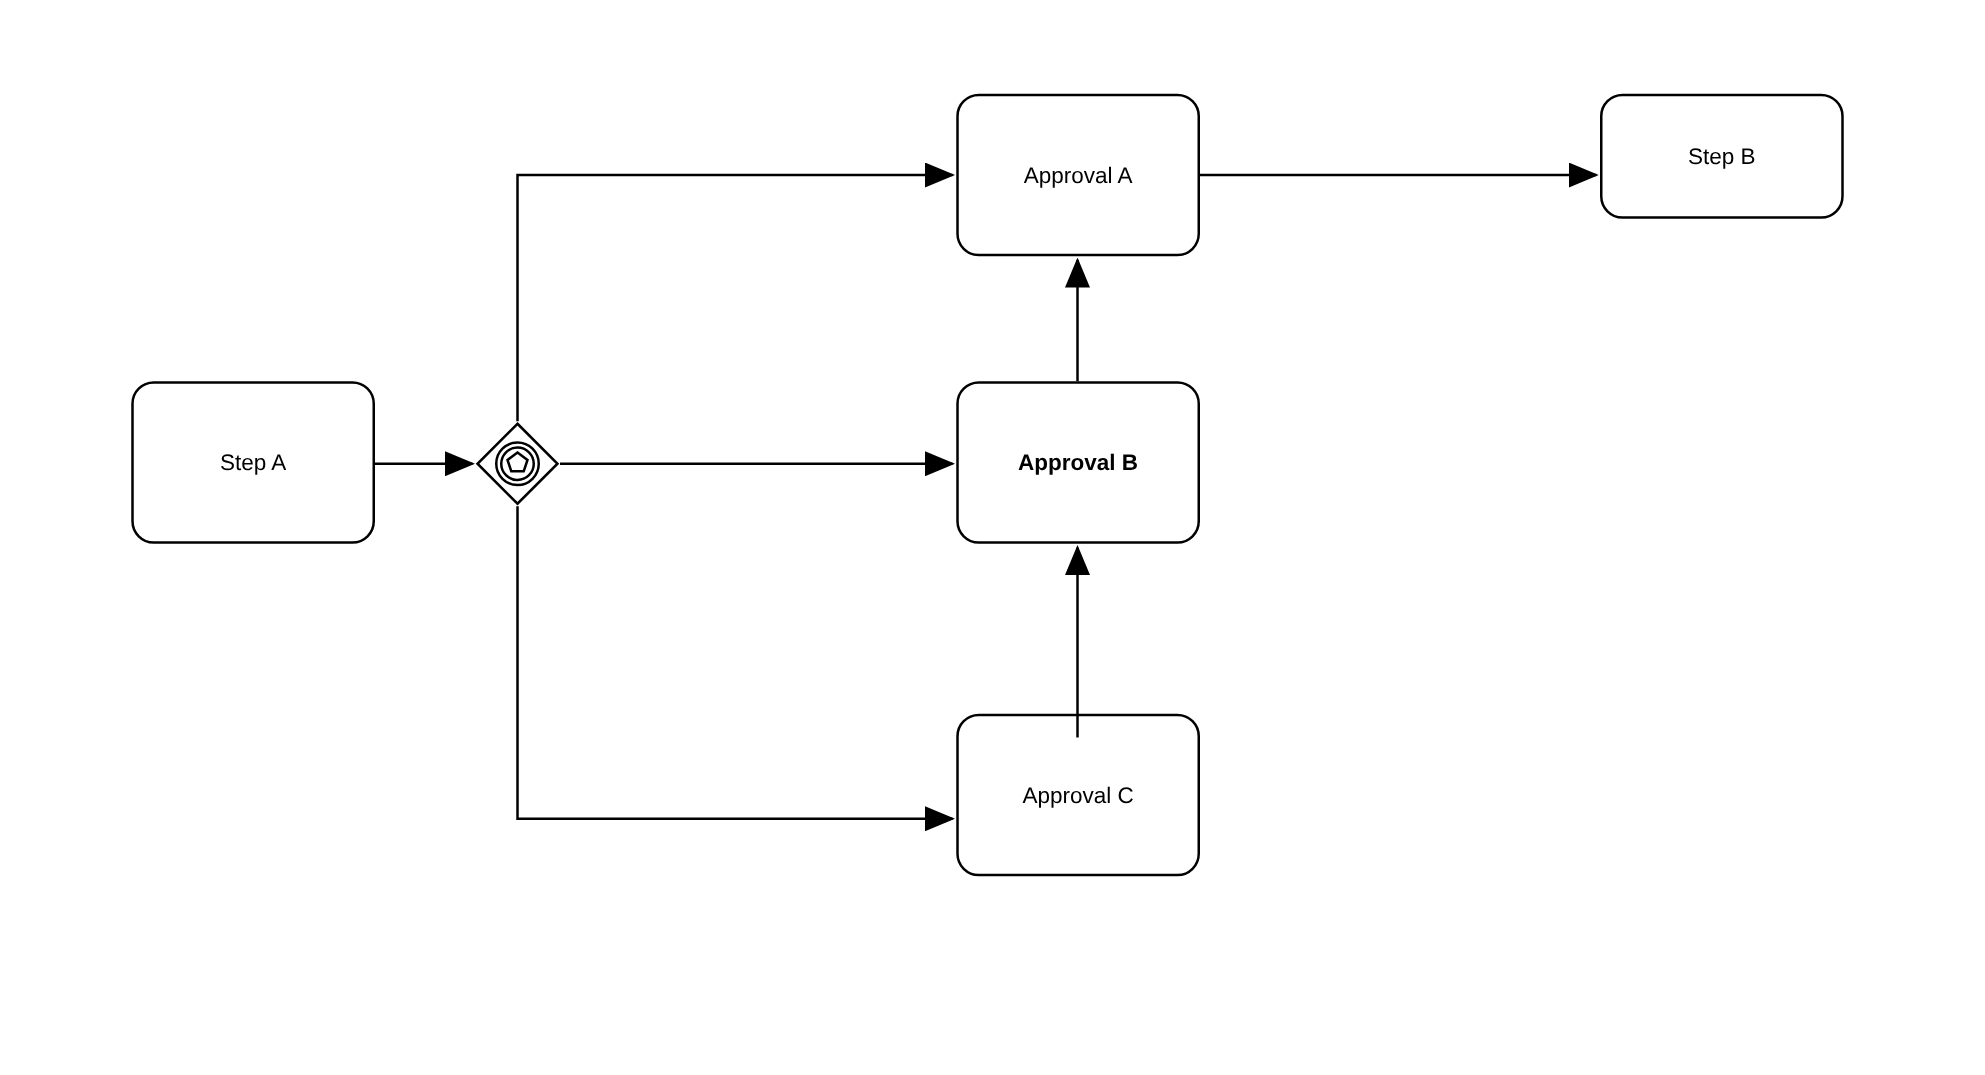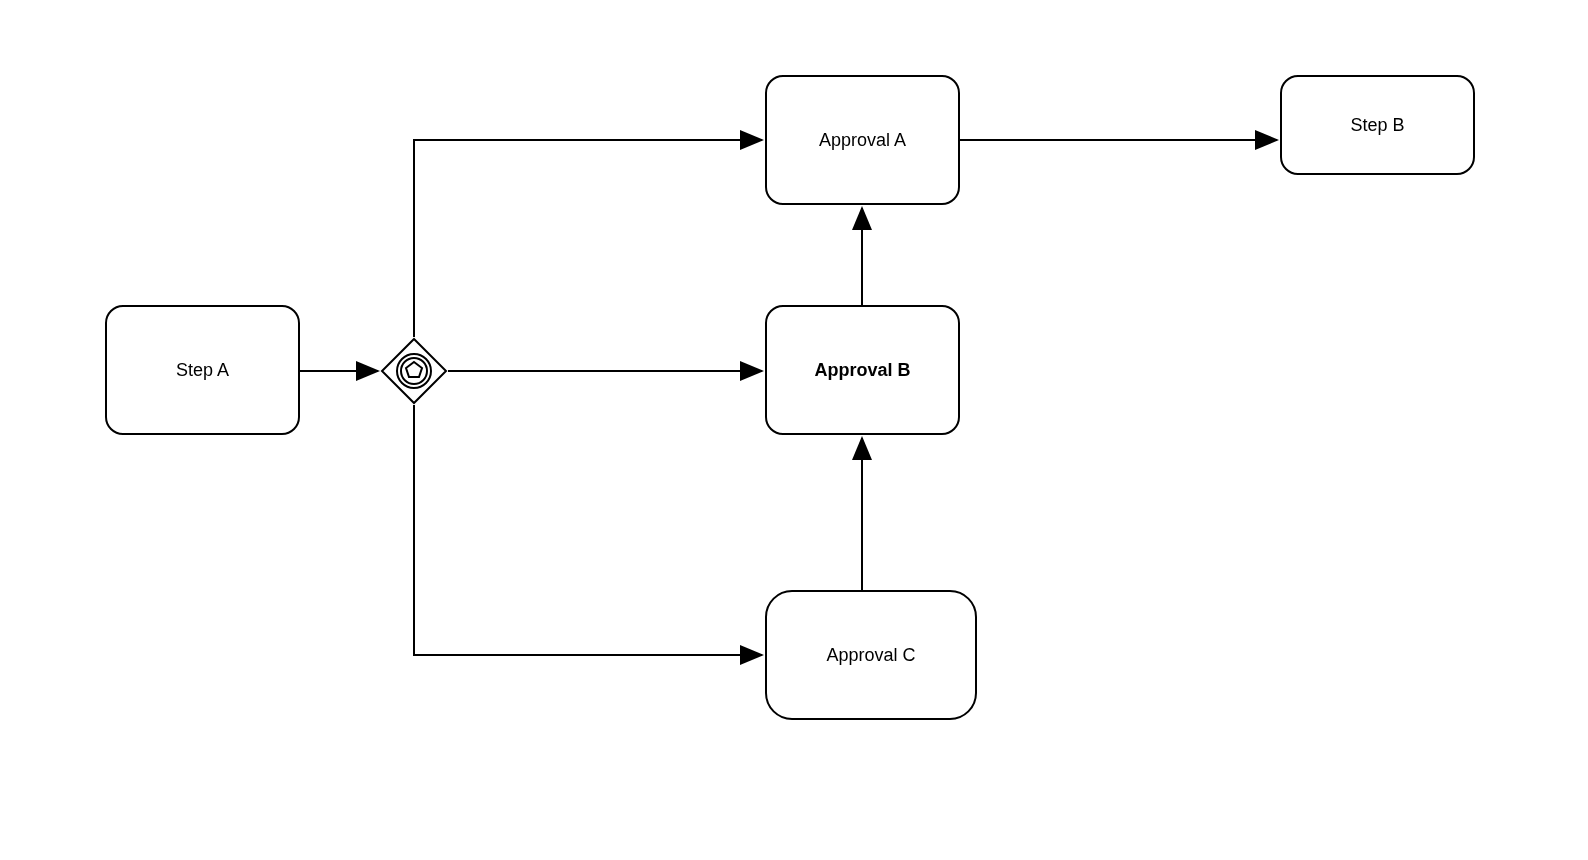--- a/index.html
+++ b/index.html
@@ -61,21 +61,21 @@
   </div>
 
   <div class="task-node" style="left:765px; top:75px; width:195px; height:130px;">
     <span>Approval A</span>
   </div>
 
   <div class="task-node" style="left:765px; top:305px; width:195px; height:130px;font-weight:bold;">
     <span>Approval B</span>
   </div>
 
-  <div class="task-node" style="left:765px; top:590px; width:212px; height:130px;border-radius:27px;">
+  <div class="task-node" style="left:765px; top:571px; width:195px; height:130px;">
     <span>Approval C</span>
   </div>
 
   <div class="task-node" style="left:1280px; top:75px; width:195px; height:100px;">
     <span>Step B</span>
   </div>
 
   <svg class="connectors">
     <defs>
       <marker id="arrowhead" markerWidth="12" markerHeight="10" refX="11" refY="5" orient="auto">

